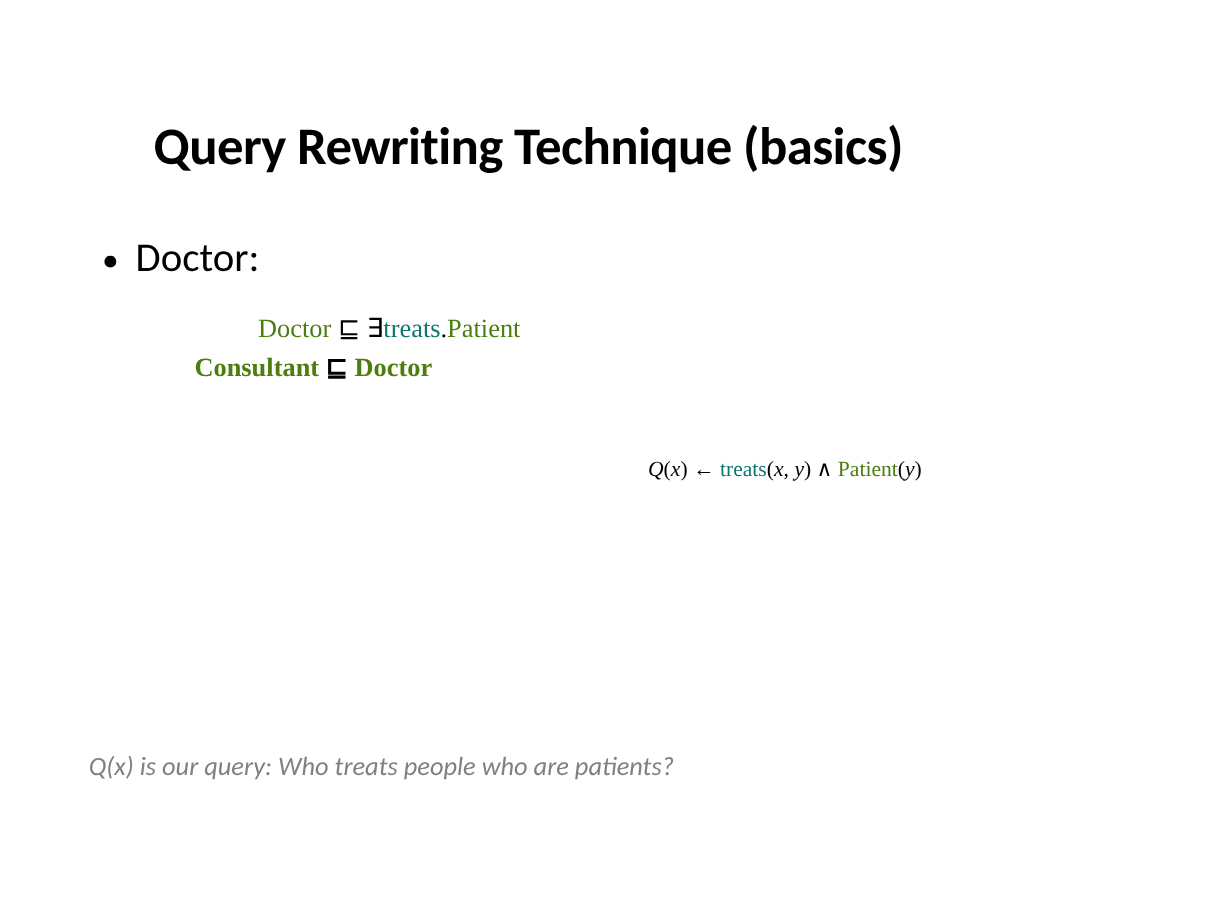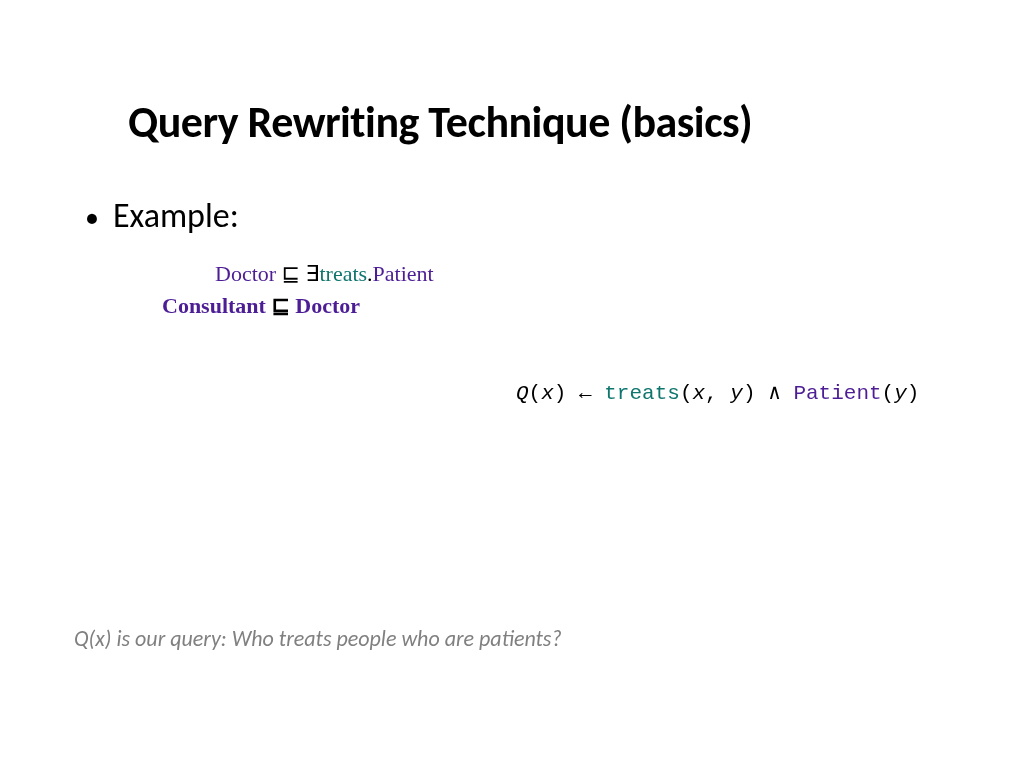--- a/index.html
+++ b/index.html
@@ -45,26 +45,26 @@
       position: absolute;
       top: 293px;
       left: 162px;
       font-size: 22px;
       font-family: 'Times New Roman', serif;
       font-weight: bold;
     }
     .query-line {
       position: absolute;
       top: 380px;
-      left: 516px;
-      font-size: 21px;
-      font-family: Liberation Mono, monospace;
+      left: 540px;
+      font-size: 18px;
+      font-family: Liberation Serif, serif;
       font-style: italic;
     }
-    .concept { color: #4c1d95; font-style: normal; }
+    .concept { color: #4d7c0f; font-style: normal; }
     .role { color: #0f766e; font-style: normal; }
     .sym { color: #000; font-style: normal; }
     .mathit { font-style: italic; color: #000; }
     .query-line .concept { font-style: normal; }
     .query-line .role { font-style: normal; }
     .query-line .mathit { font-style: italic; }
     .footnote {
       position: absolute;
       top: 625px;
       left: 74px;
@@ -85,21 +85,21 @@
       color: #000;
     }
   </style>
 </head>
 <body>
 
 <div class="title">Query Rewriting Technique (basics)</div>
 
 <div class="bullet-line">
   <span class="bullet-dot">•</span>
-  <span>Example:</span>
+  <span>Doctor:</span>
 </div>
 
 <div class="axiom1">
   <span class="concept">Doctor</span>
   <span class="sym"> </span><span class="sqsub">⊑</span><span class="sym"> </span>
   <span class="exists">∃</span><span class="role">treats</span><span class="sym">.</span><span class="concept">Patient</span>
 </div>
 
 <div class="axiom2">
   <span class="concept">Consultant</span>

